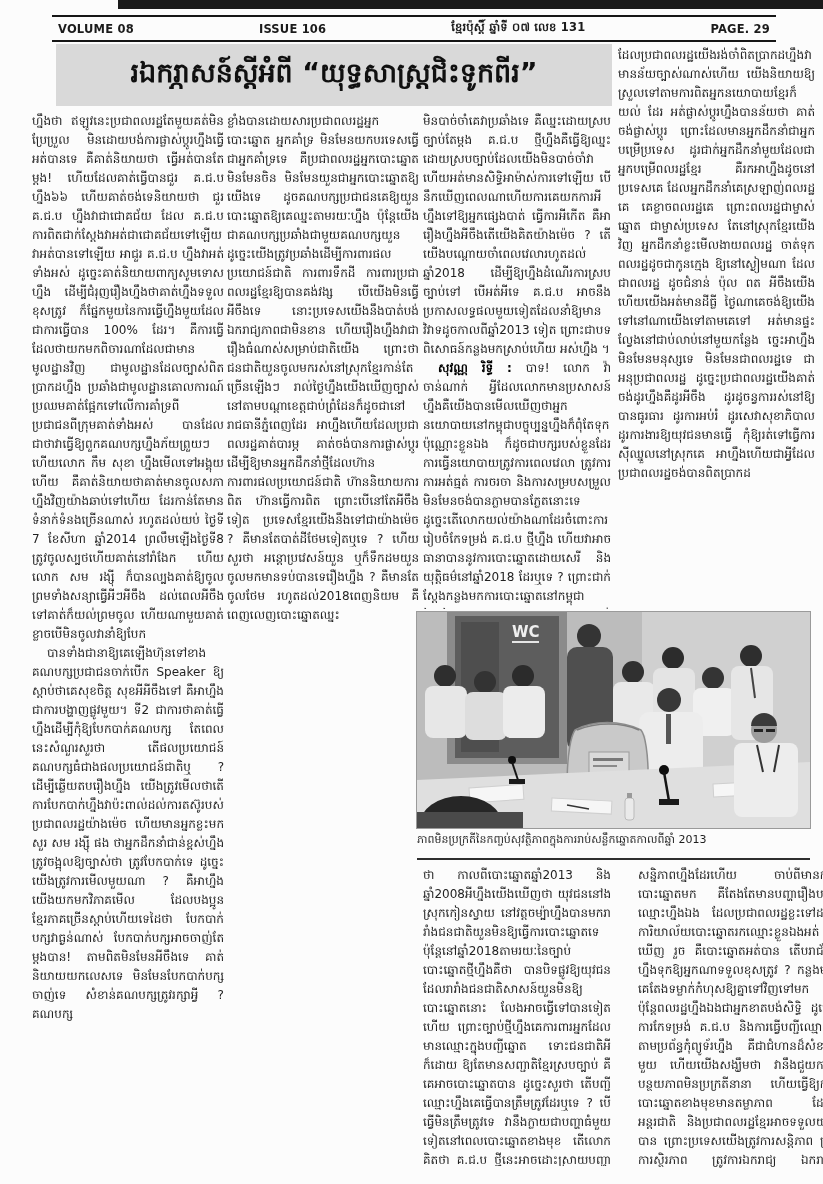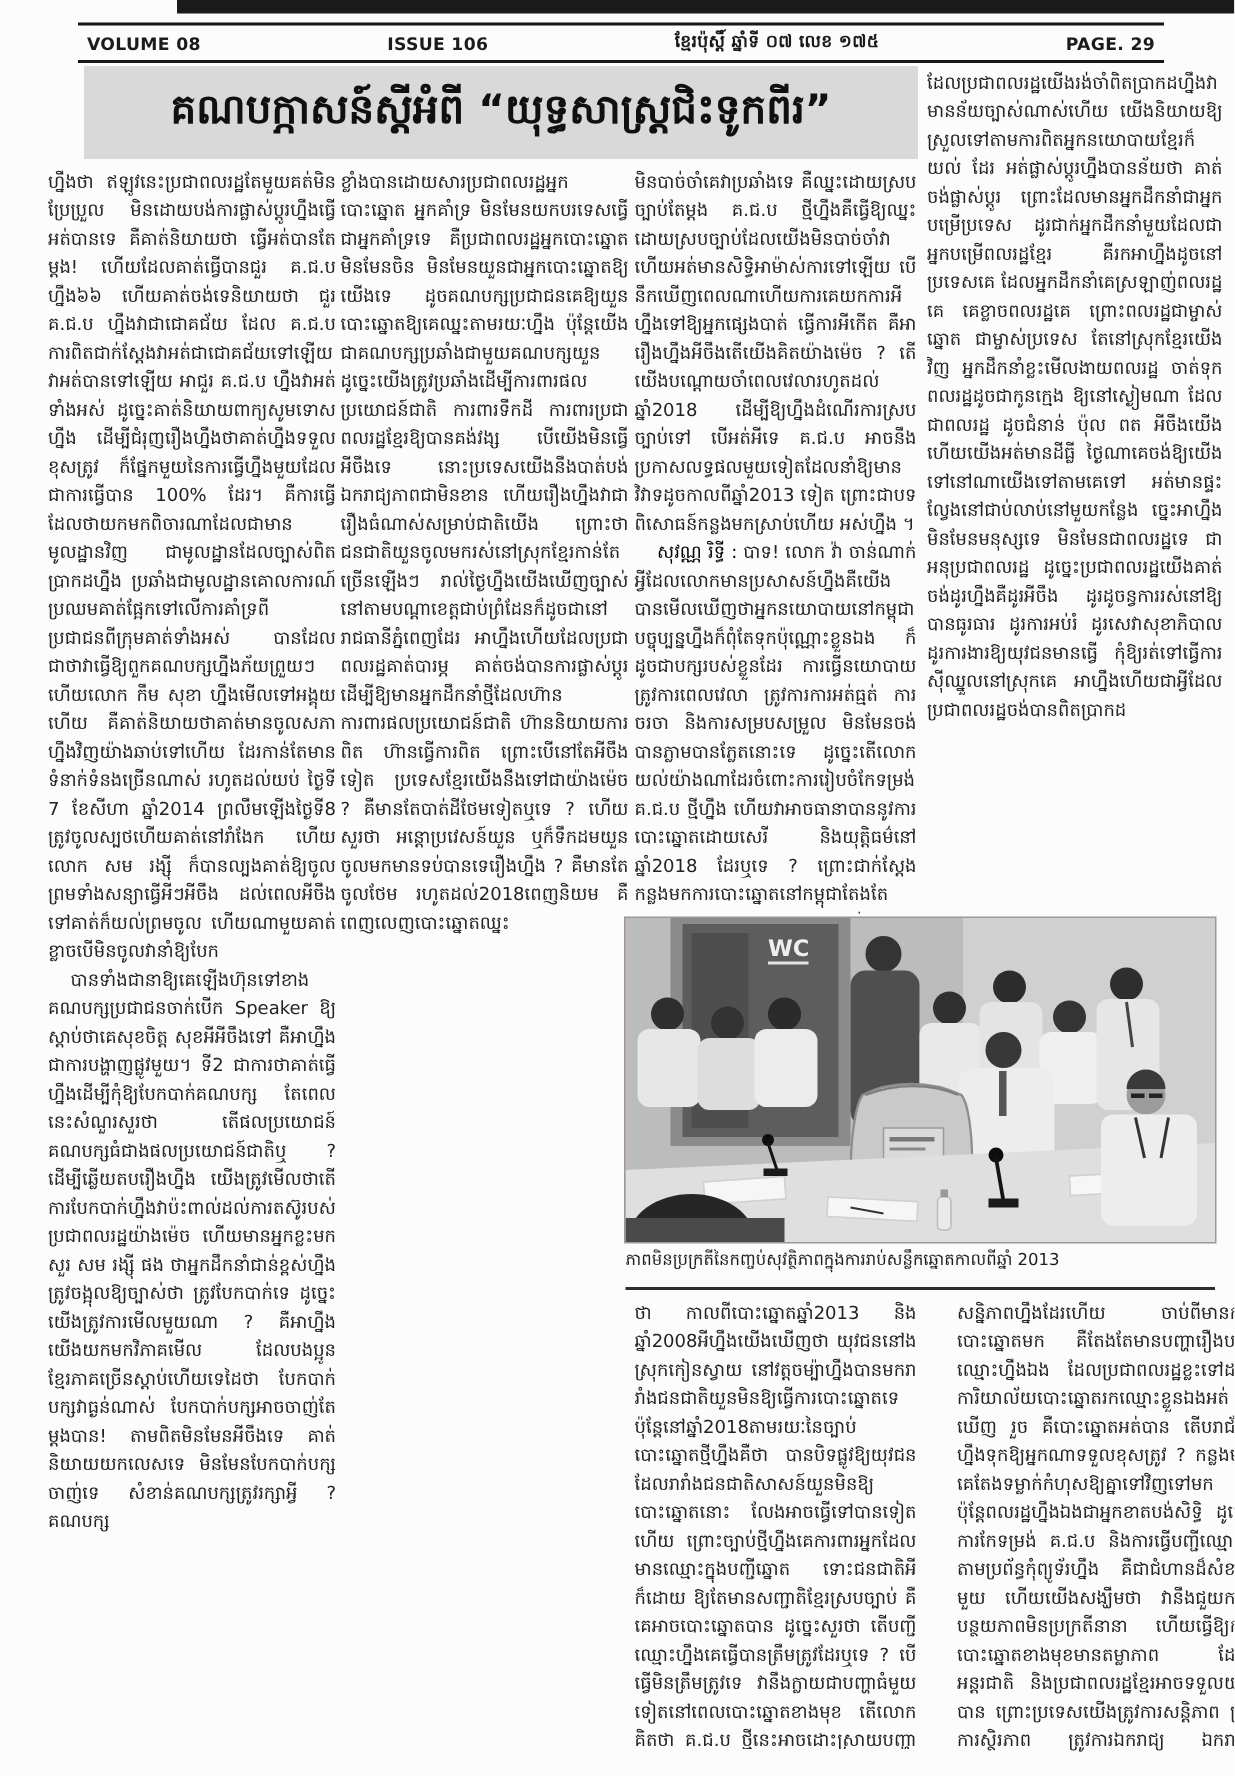--- a/index.html
+++ b/index.html
@@ -11,21 +11,21 @@
         display:flex;align-items:center;justify-content:space-between;
         padding:3px 6px;font-weight:bold;font-size:11.5px;letter-spacing:.2px;white-space:nowrap;}
   .masthead span{display:inline-block;}
   .headline-box{position:absolute;left:56px;top:44px;width:556px;height:62px;background:#d9d9d9;
         display:flex;align-items:center;justify-content:center;overflow:hidden;}
   .headline{font-size:27px;font-weight:bold;margin:0;white-space:nowrap;color:#101010;}
   .col{position:absolute;text-align:justify;font-size:12px;line-height:19px;overflow:hidden;
         color:#222;}
   .para{margin:0;text-indent:15px;}
   .para.flush{text-indent:0;}
-  .qa-lead{font-weight:normal;color:#000;}
+  .qa-lead{font-weight:bold;color:#000;}
   .col1{left:32px;top:112px;width:192px;height:1035px;}
   .col2{left:227px;top:112px;width:192px;height:1060px;}
   .col3{left:423px;top:112px;width:188px;height:497px;}
   .col4{left:618px;top:46px;width:197px;height:563px;}
   .col3b{left:423px;top:866px;width:188px;height:300px;}
   .col4b{left:606px;top:866px;width:197px;height:302px;margin-left:32px;}
   .photo{position:absolute;left:417px;top:612px;width:393px;height:216px;background:#ec4899;
         outline:1px solid #9a9a9a;}
   .photo svg{display:block;width:100%;height:100%;}
   .caption{position:absolute;left:417px;top:832px;width:393px;text-align:left;
@@ -36,26 +36,26 @@
 </head>
 <body>
 
 <div class="page">
 
   <div class="top-strip"></div>
 
   <div class="masthead">
     <span>VOLUME 08</span>
     <span>ISSUE 106</span>
-    <span>ខ្មែរប៉ុស្ដិ៍ ឆ្នាំទី ០៧ លេខ ១៧៥</span>
+    <span>ខ្មែរប៉ុស្ដិ៍ ឆ្នាំទី ០៧ លេខ 131</span>
     <span>PAGE. 29</span>
   </div>
 
   <div class="headline-box">
-    <h1 class="headline">គណបក្ភាសន៍ស្ដីអំពី “យុទ្ធសាស្ត្រជិះទូកពីរ”</h1>
+    <h1 class="headline">រឯករ្ភាសន៍ស្ដីអំពី “យុទ្ធសាស្ត្រជិះទូកពីរ”</h1>
   </div>
 
   <div class="col col1">
       <p class="para flush">ហ្នឹងថា ឥឡូវនេះប្រជាពលរដ្ឋតែមួយគត់មិនប្រែប្រួល មិនដោយបង់ការផ្លាស់ប្ដូរហ្នឹងធ្វើអត់បានទេ គឺគាត់និយាយថា ធ្វើអត់បានតែម្ដង! ហើយដែលគាត់ធ្វើបានជួរ គ.ជ.ប ហ្នឹង៦៦ ហើយគាត់ចង់ទេនិយាយថា ជួរ គ.ជ.ប ហ្នឹងវាជាជោគជ័យ ដែល គ.ជ.ប ការពិតជាក់ស្ដែងវាអត់ជាជោគជ័យទៅឡើយ វាអត់បានទៅឡើយ អាជួរ គ.ជ.ប ហ្នឹងវាអត់ទាំងអស់ ដូច្នេះគាត់និយាយពាក្យសូមទោសហ្នឹង ដើម្បីជំរុញរឿងហ្នឹងថាគាត់ហ្នឹងទទួលខុសត្រូវ ក៏ផ្នែកមួយនៃការធ្វើហ្នឹងមួយដែលជាការធ្វើបាន 100% ដែរ។ គឺការធ្វើដែលថាយកមកពិចារណាដែលជាមានមូលដ្ឋានវិញ ជាមូលដ្ឋានដែលច្បាស់ពិតប្រាកដហ្នឹង ប្រឆាំងជាមូលដ្ឋានគោលការណ៍ ប្រឈមគាត់ផ្អែកទៅលើការគាំទ្រពីប្រជាជនពីក្រុមគាត់ទាំងអស់ បានដែលជាថាវាធ្វើឱ្យពួកគណបក្សហ្នឹងភ័យព្រួយៗ ហើយលោក កឹម សុខា ហ្នឹងមើលទៅអង្គុយហើយ គឺគាត់និយាយថាគាត់មានចូលសភាហ្នឹងវិញយ៉ាងឆាប់ទៅហើយ ដែរកាន់តែមានទំនាក់ទំនងច្រើនណាស់ រហូតដល់យប់ ថ្ងៃទី 7 ខែសីហា ឆ្នាំ2014 ព្រលឹមឡើងថ្ងៃទី8 ត្រូវចូលស្បថហើយគាត់នៅរាំងែក ហើយលោក សម រង្ស៊ី ក៏បានល្បងគាត់ឱ្យចូល ព្រមទាំងសន្យាធ្វើអីៗអីចឹង ដល់ពេលអីចឹងទៅគាត់ក៏យល់ព្រមចូល ហើយណាមួយគាត់ខ្លាចបើមិនចូលវានាំឱ្យបែក</p>
       <p class="para">បានទាំងជានាឱ្យគេឡើងហ៊ុនទៅខាងគណបក្សប្រជាជនចាក់បើក Speaker ឱ្យស្ដាប់ថាគេសុខចិត្ត សុខអីអីចឹងទៅ គឺអាហ្នឹងជាការបង្ហាញផ្លូវមួយ។ ទី2 ជាការថាគាត់ធ្វើហ្នឹងដើម្បីកុំឱ្យបែកបាក់គណបក្ស តែពេលនេះសំណួរសួរថា តើផលប្រយោជន៍គណបក្សធំជាងផលប្រយោជន៍ជាតិឬ ? ដើម្បីឆ្លើយតបរឿងហ្នឹង យើងត្រូវមើលថាតើការបែកបាក់ហ្នឹងវាប៉ះពាល់ដល់ការតស៊ូរបស់ប្រជាពលរដ្ឋយ៉ាងម៉េច ហើយមានអ្នកខ្លះមកសួរ សម រង្ស៊ី ផង ថាអ្នកដឹកនាំជាន់ខ្ពស់ហ្នឹងត្រូវចង្អុលឱ្យច្បាស់ថា ត្រូវបែកបាក់ទេ ដូច្នេះយើងត្រូវការមើលមួយណា ? គឺអាហ្នឹងយើងយកមកវិភាគមើល ដែលបងប្អូនខ្មែរភាគច្រើនស្ដាប់ហើយទេដៃថា បែកបាក់បក្សវាធ្ងន់ណាស់ បែកបាក់បក្សអាចចាញ់តែម្ដងបាន! តាមពិតមិនមែនអីចឹងទេ គាត់និយាយយកលេសទេ មិនមែនបែកបាក់បក្សចាញ់ទេ សំខាន់គណបក្សត្រូវរក្សាអ្វី ? គណបក្ស</p>
     </div>
   <div class="col col2">
       <p class="para flush">ខ្លាំងបានដោយសារប្រជាពលរដ្ឋអ្នកបោះឆ្នោត អ្នកគាំទ្រ មិនមែនយកបរទេសធ្វើជាអ្នកគាំទ្រទេ គឺប្រជាពលរដ្ឋអ្នកបោះឆ្នោត មិនមែនចិន មិនមែនយួនជាអ្នកបោះឆ្នោតឱ្យយើងទេ ដូចគណបក្សប្រជាជនគេឱ្យយួនបោះឆ្នោតឱ្យគេឈ្នះតាមរយៈហ្នឹង ប៉ុន្ដែយើងជាគណបក្សប្រឆាំងជាមួយគណបក្សយួន ដូច្នេះយើងត្រូវប្រឆាំងដើម្បីការពារផលប្រយោជន៍ជាតិ ការពារទឹកដី ការពារប្រជាពលរដ្ឋខ្មែរឱ្យបានគង់វង្ស បើយើងមិនធ្វើអីចឹងទេ នោះប្រទេសយើងនឹងបាត់បង់ឯករាជ្យភាពជាមិនខាន ហើយរឿងហ្នឹងវាជារឿងធំណាស់សម្រាប់ជាតិយើង ព្រោះថាជនជាតិយួនចូលមករស់នៅស្រុកខ្មែរកាន់តែច្រើនឡើងៗ រាល់ថ្ងៃហ្នឹងយើងឃើញច្បាស់ នៅតាមបណ្ដាខេត្តជាប់ព្រំដែនក៏ដូចជានៅរាជធានីភ្នំពេញដែរ អាហ្នឹងហើយដែលប្រជាពលរដ្ឋគាត់បារម្ភ គាត់ចង់បានការផ្លាស់ប្ដូរ ដើម្បីឱ្យមានអ្នកដឹកនាំថ្មីដែលហ៊ានការពារផលប្រយោជន៍ជាតិ ហ៊ាននិយាយការពិត ហ៊ានធ្វើការពិត ព្រោះបើនៅតែអីចឹងទៀត ប្រទេសខ្មែរយើងនឹងទៅជាយ៉ាងម៉េច ? គឺមានតែបាត់ដីថែមទៀតឬទេ ? ហើយសួរថា អន្តោប្រវេសន៍យួន ឬក៏ទឹកដមយួនចូលមកមានទប់បានទេរឿងហ្នឹង ? គឺមានតែចូលថែម រហូតដល់2018ពេញនិយម គឺពេញលេញបោះឆ្នោតឈ្នះ</p>
     </div>
   <div class="col col3">

